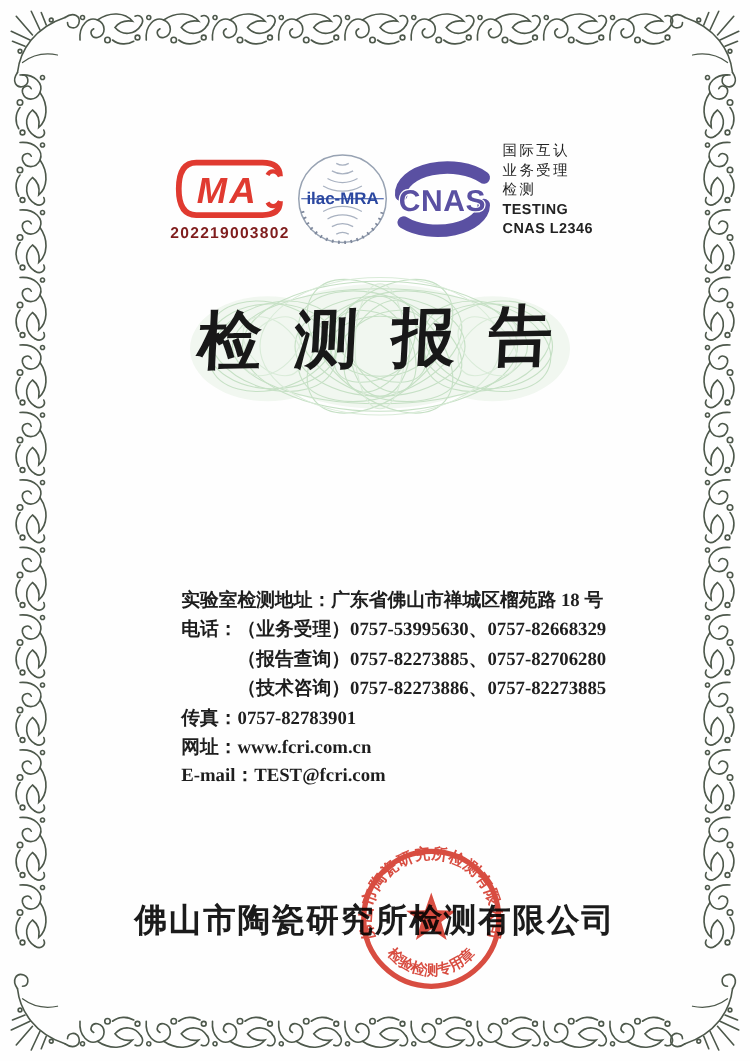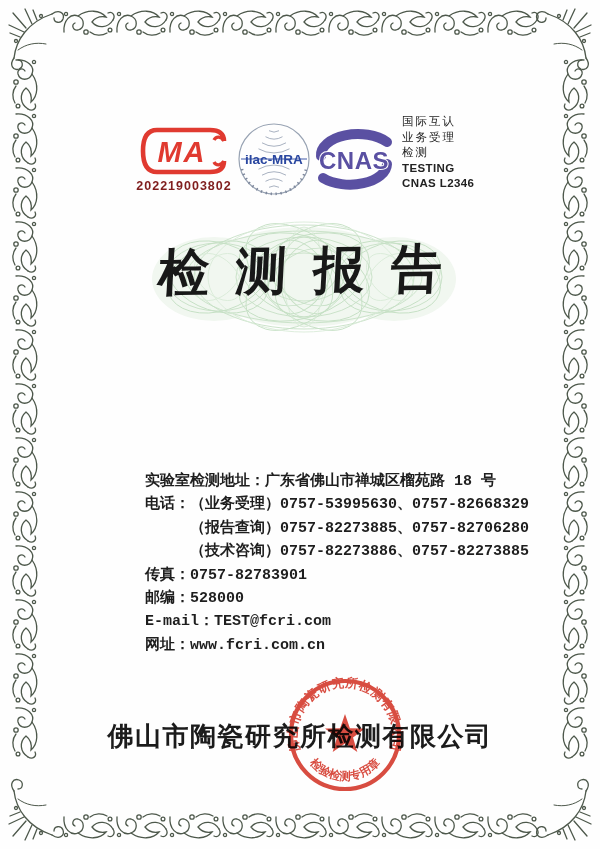--- a/index.html
+++ b/index.html
@@ -30,21 +30,21 @@
     left:0;top:237px;width:600px;text-align:center;
     font-family:"DejaVu Serif","Liberation Serif",serif;
     font-size:51px;font-weight:bold;color:#181818;
     letter-spacing:0.52em;padding-left:0.52em;box-sizing:border-box;
     transform:skewX(-4deg) rotate(-1deg);
   }
 
   
   #contact{
     left:145px;top:470px;width:360px;
-    font-family:Liberation Mono, monospace;
+    font-family:Liberation Serif, serif;
     font-size:15px;font-weight:bold;color:#1e1e1e;line-height:23.4px;
     white-space:nowrap;
   }
   #contact .indent{padding-left:45px;}
 
   
   #company-name{
     left:0;top:719px;width:600px;text-align:center;
     font-size:26px;font-weight:bold;letter-spacing:1.5px;color:#1b1b1b;
   }
@@ -222,27 +222,24 @@
     <div class="indent">
       <span>（报告查询）</span><span>0757-82273885、0757-82706280</span>
     </div>
     <div class="indent">
       <span>（技术咨询）</span><span>0757-82273886、0757-82273885</span>
     </div>
     <div>
       <span>传真：</span><span>0757-82783901</span>
     </div>
     <div>
-      <span>邮编：</span><span>528000</span>
+      <span>网址：</span><span>www.fcri.com.cn</span>
     </div>
     <div>
       <span>E-mail：</span><span>TEST@fcri.com</span>
-    </div>
-    <div>
-      <span>网址：</span><span>www.fcri.com.cn</span>
     </div>
   </div>
 
   <div class="abs" id="company-name">佛山市陶瓷研究所检测有限公司</div>
 
   <svg class="abs" id="stamp-svg" width="130" height="130" viewBox="-65 -65 130 130">
     <defs>
       <path id="stamp-arc" d="M -45.1,16.4 A 48,48 0 1 1 45.1,16.4" fill="none"></path>
       <path id="stamp-bot" d="M -36,27 A 45,45 0 0 0 36,27" fill="none"></path>
     </defs>

